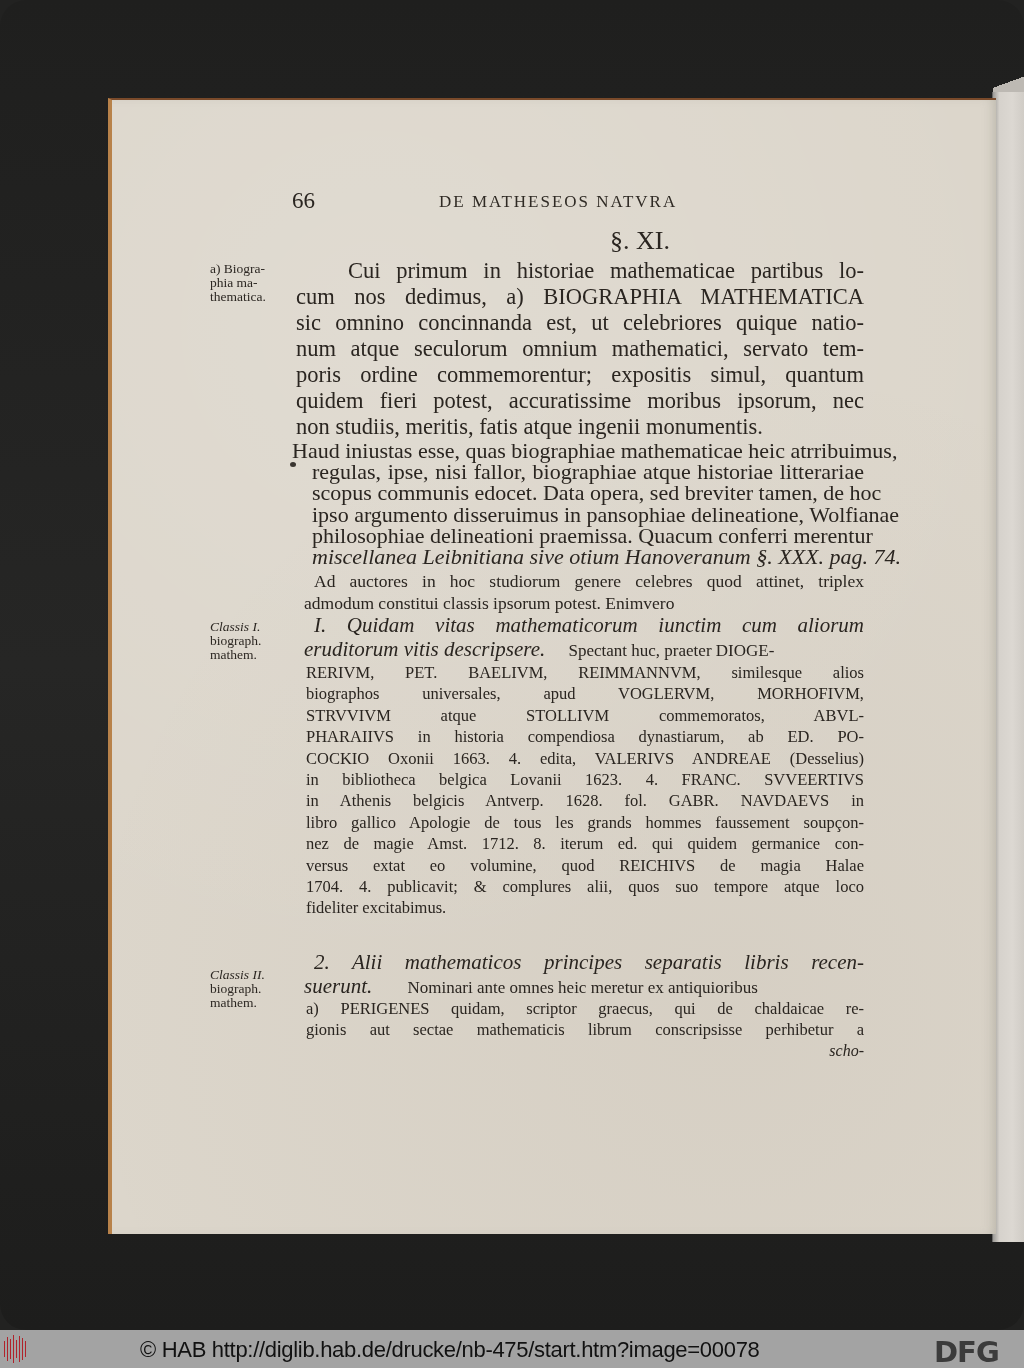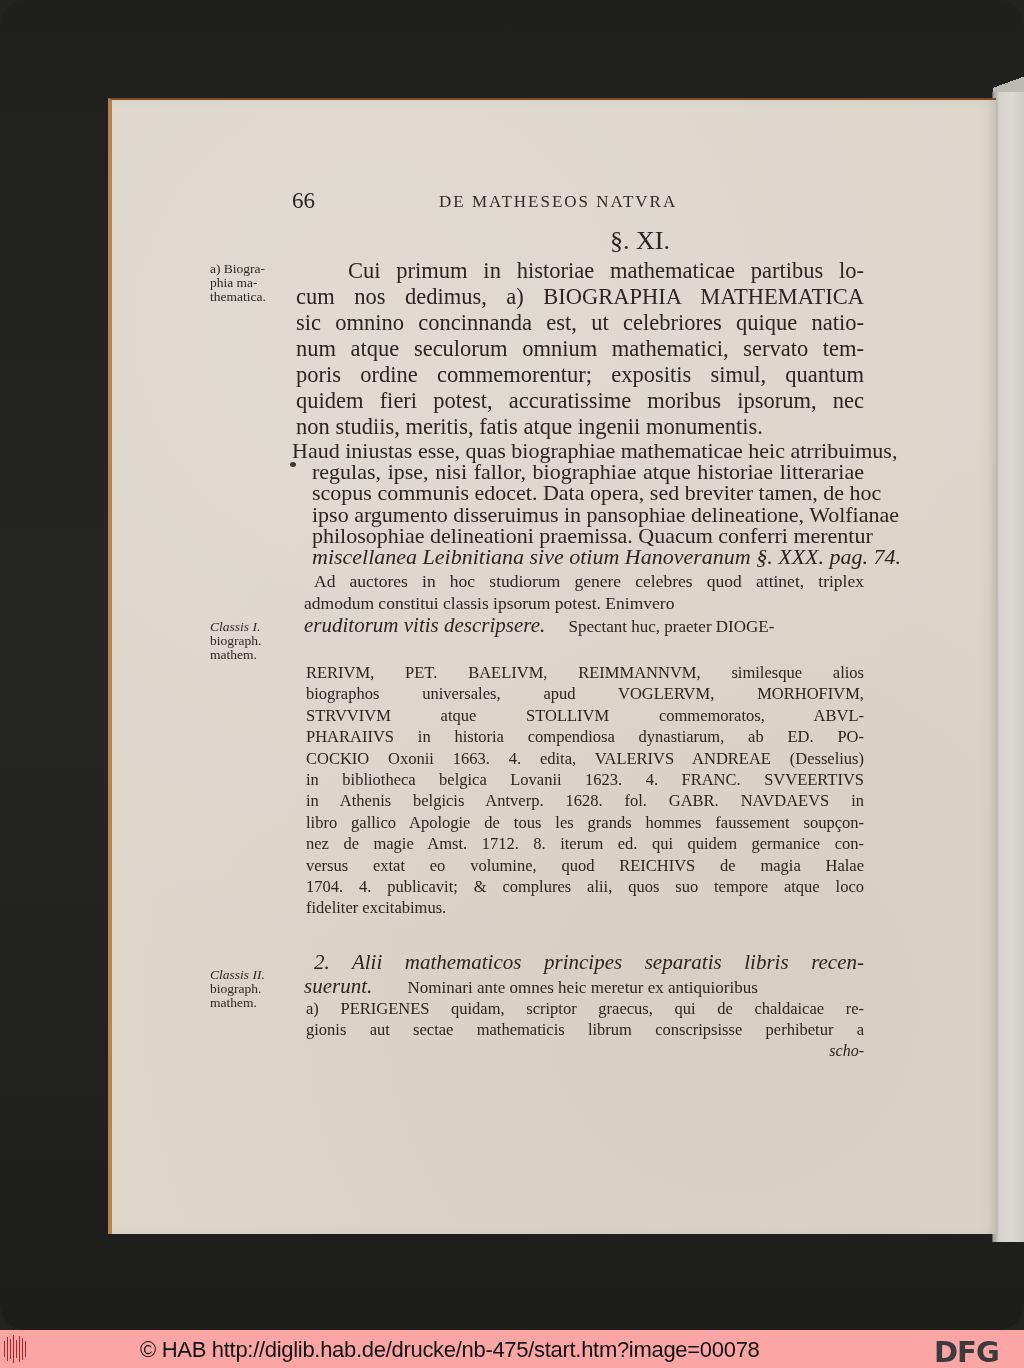--- a/index.html
+++ b/index.html
@@ -61,21 +61,21 @@
     .margin-note {
       position: absolute; left: 98px; width: 82px; font-size: 13.5px; line-height: 14px;
       color: #2c2722;
     }
     .margin-note .it { font-style: italic; }
     .catchword { position: absolute; right: 132px; font-size: 16px; font-style: italic; }
     .speck { position: absolute; width: 6px; height: 5px; background: #3a3530; border-radius: 50%; }
 
     .footer {
       position: absolute; left: 0; top: 1330px; width: 1024px; height: 38px;
-      background: #fca5a5;
+      background: #a3a3a3;
     }
     .hab-logo {
       position: absolute; left: 4px; top: 4px; width: 22px; height: 30px;
       display: flex; gap: 1.5px; align-items: center;
     }
     .hab-logo span { display: block; width: 1.8px; background: #b0232b; }
     .footer-text {
       position: absolute; left: 140px; top: 7px; font-family: "Liberation Sans", "DejaVu Sans", sans-serif;
       font-size: 22px; color: #111; letter-spacing: -0.3px;
     }
@@ -133,20 +133,21 @@
       <span class="line indent last it">miscellanea Leibnitiana sive otium Hanoveranum §. XXX. pag. 74.</span>
     </div>
     <div class="speck" style="left:178px; top:362px;"></div>
 
     <div class="body-text note" style="top:470px; font-size:17.5px; line-height:22px;">
       <span class="line" style="padding-left:18px">Ad auctores in hoc studiorum genere celebres quod attinet, triplex</span>
       <span class="line last" style="padding-left:8px">admodum constitui classis ipsorum potest. Enimvero</span>
     </div>
 
     <div class="body-text class-head" style="top:513px;">
+      <span class="line it" style="padding-left:18px">I. Quidam vitas mathematicorum iunctim cum aliorum</span>
       <span class="line last" style="padding-left:8px">
         <span class="it">eruditorum vitis descripsere.</span>
         <span style="font-size:17px; margin-left:18px;">Spectant huc, praeter DIOGE-</span>
       </span>
     </div>
     <div class="body-text note" style="top:562px; font-size:16.5px; line-height:21.4px; left:194px; width:558px;">
       <span class="line">RERIVM, PET. BAELIVM, REIMMANNVM, similesque alios</span>
       <span class="line">biographos universales, apud VOGLERVM, MORHOFIVM,</span>
       <span class="line">STRVVIVM atque STOLLIVM commemoratos, ABVL-</span>
       <span class="line">PHARAIIVS in historia compendiosa dynastiarum, ab ED. PO-</span>

